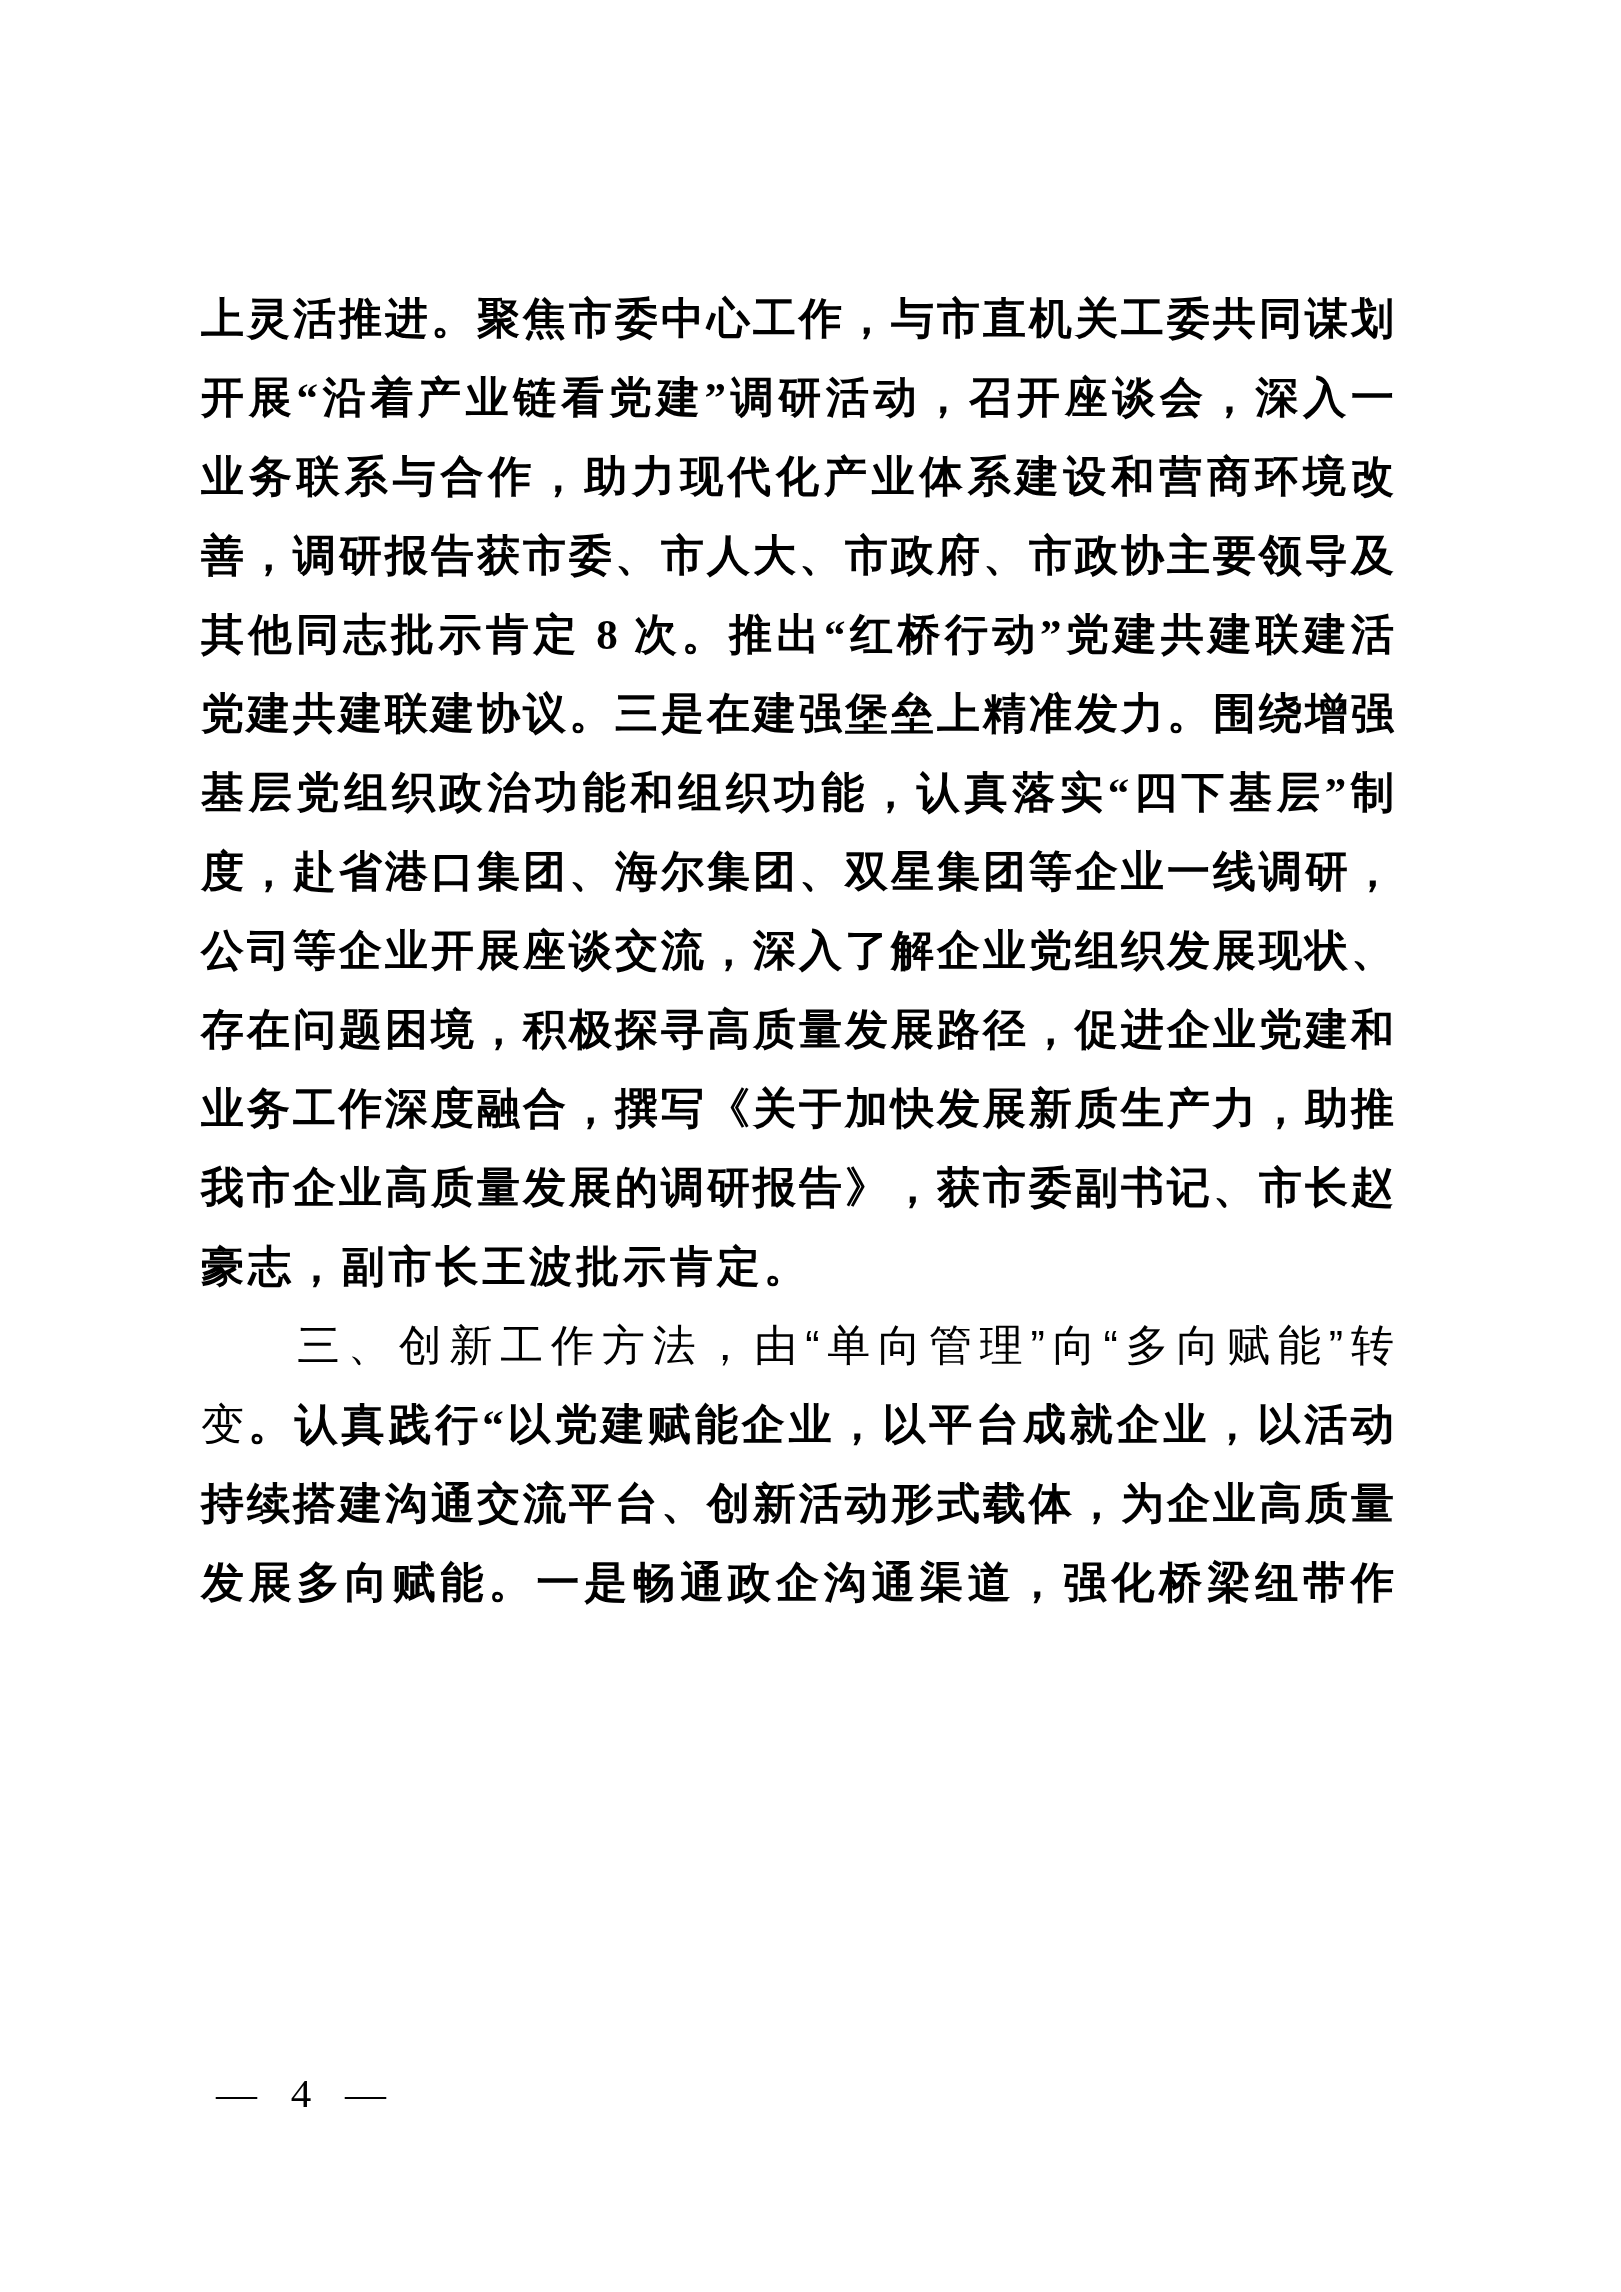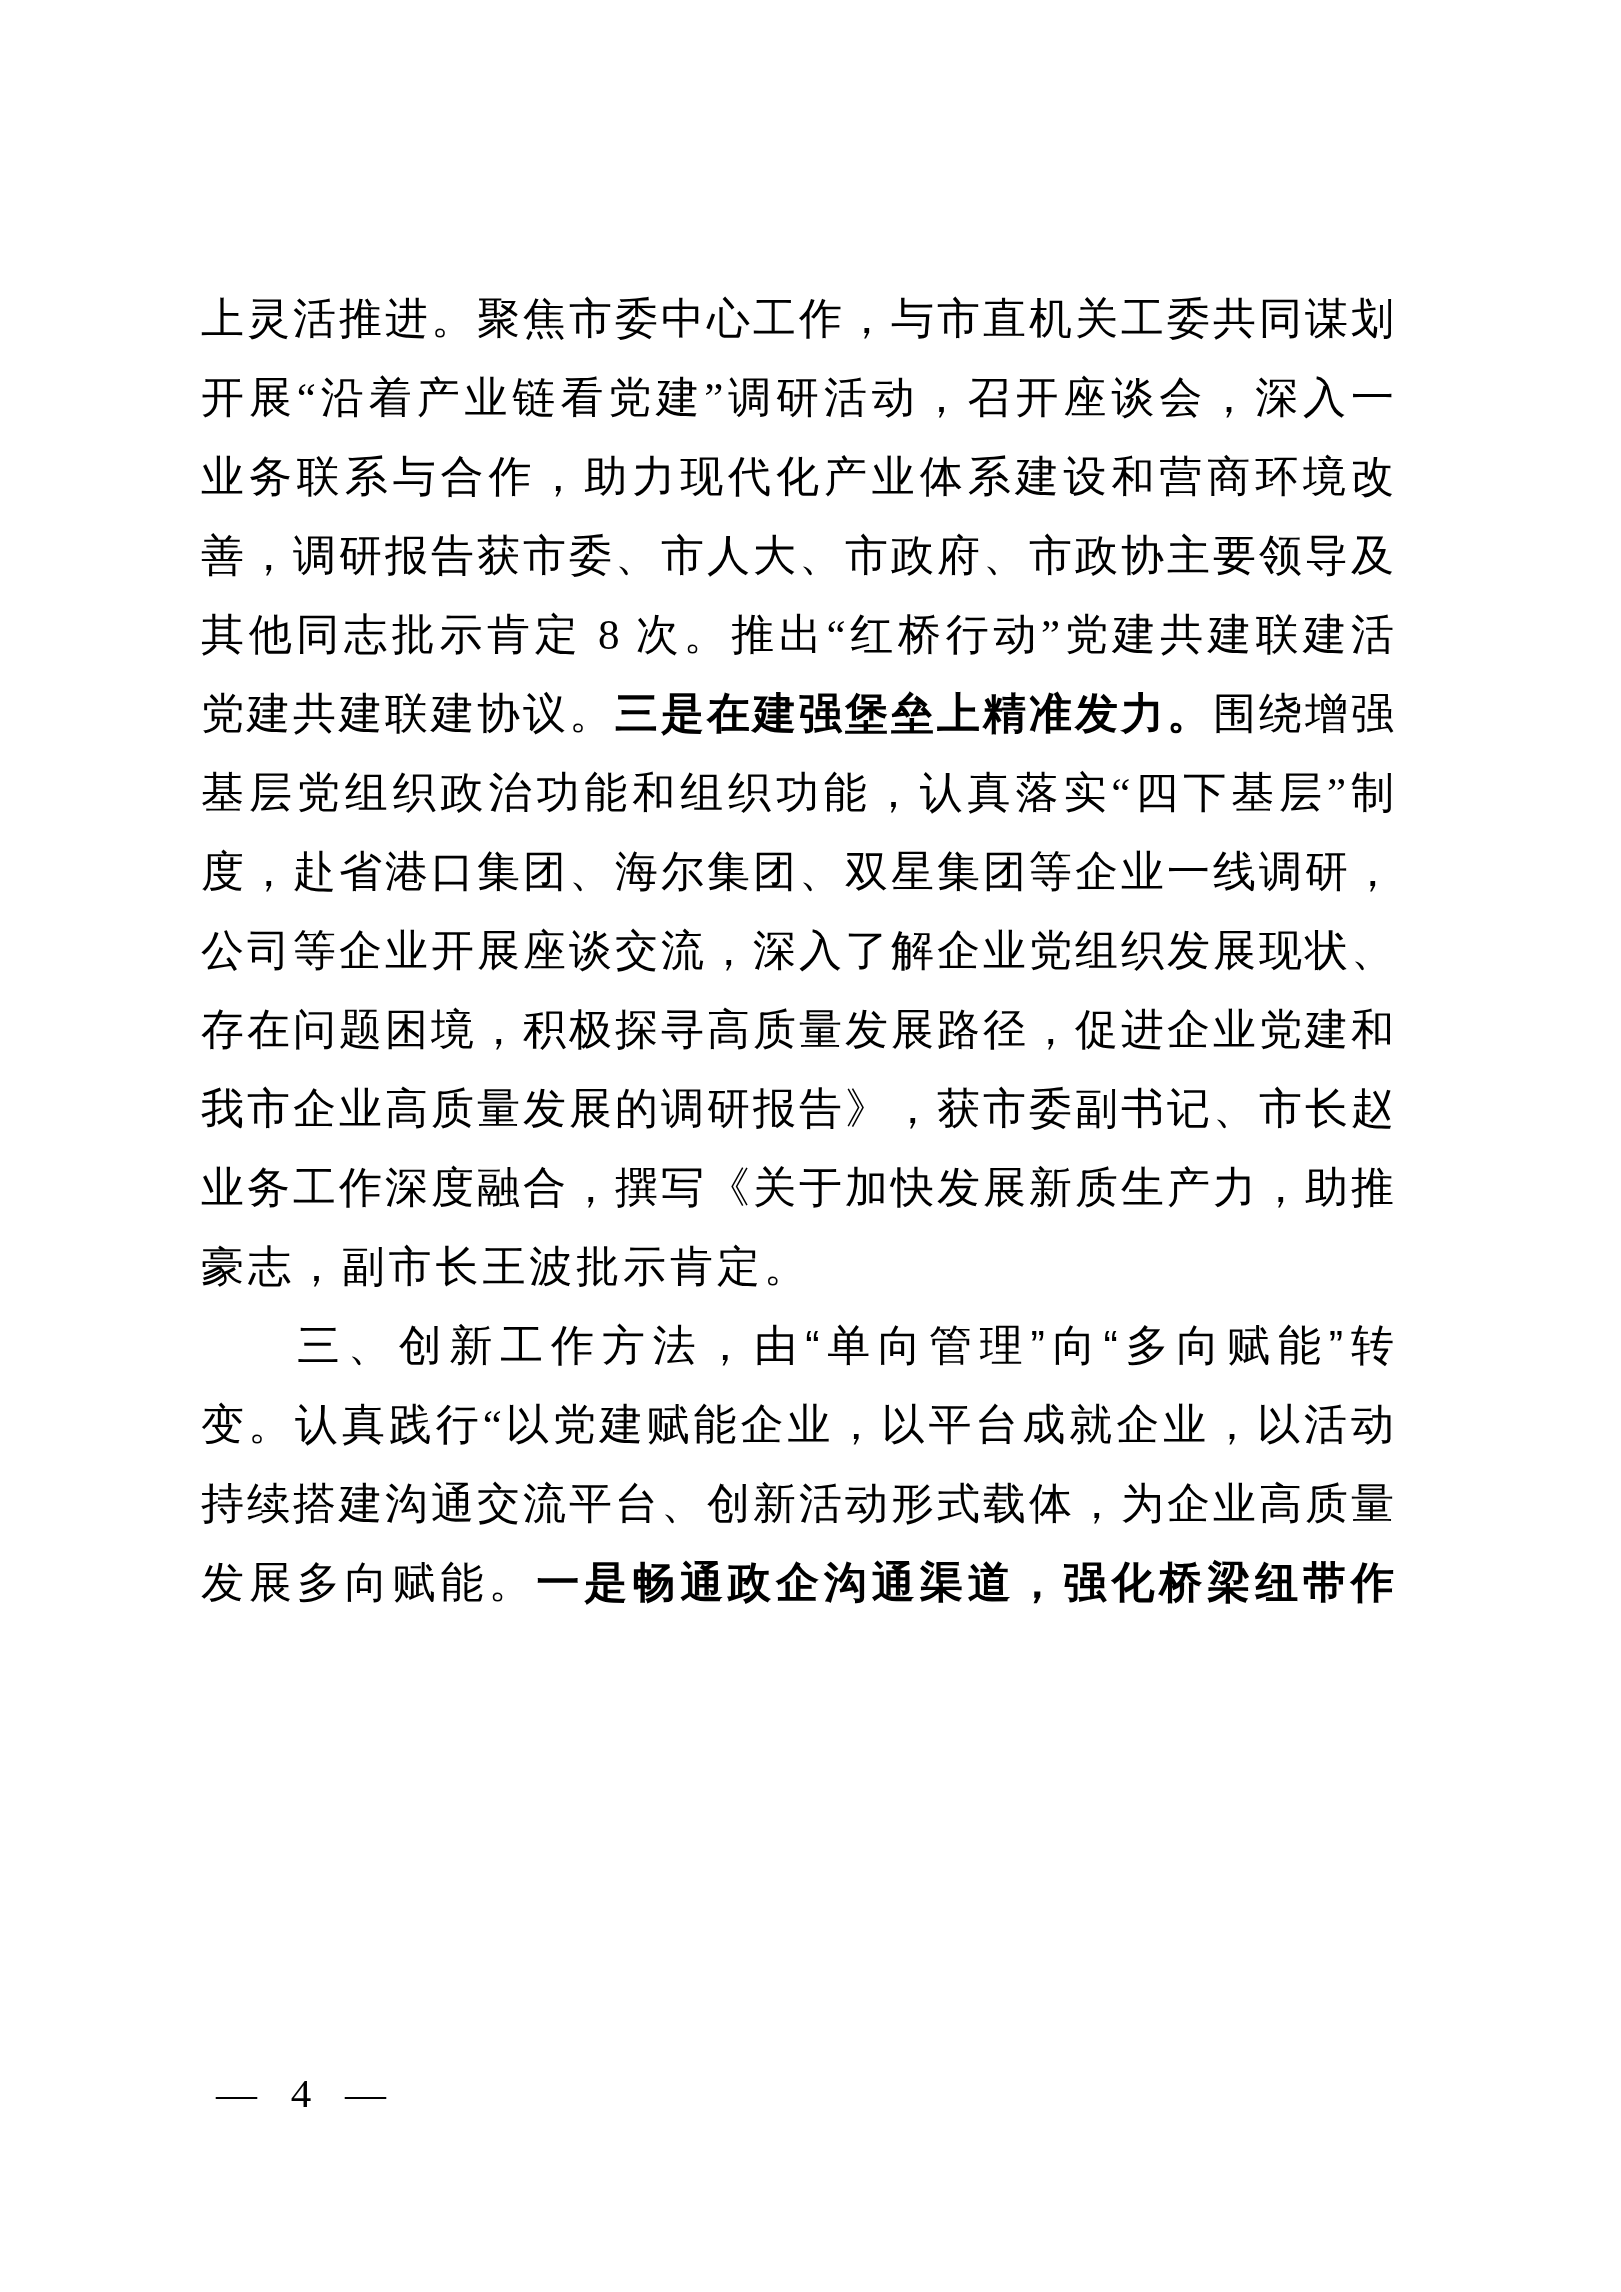--- a/index.html
+++ b/index.html
@@ -34,21 +34,21 @@
   }
   .line.para-end {
     text-align: center;
     text-align-last: left;
     letter-spacing: 3.9px;
   }
   .line.indent-2 {
     padding-left: 96px;
   }
   .seg-body {
-    font-weight: normal;
+    font-weight: bold;
   }
   .seg-bold {
     font-weight: bold;
   }
   .seg-heading {
     font-weight: normal;
     font-family: "Liberation Sans", "DejaVu Sans", sans-serif;
   }
   .footer {
     position: absolute;
@@ -71,22 +71,22 @@
     <div class="line"><span class="seg-body">上灵活推进。聚焦市委中心工作，与市直机关工委共同谋划</span></div>
     <div class="line"><span class="seg-body">开展“沿着产业链看党建”调研活动，召开座谈会，深入一</span></div>
     <div class="line"><span class="seg-body">业务联系与合作，助力现代化产业体系建设和营商环境改</span></div>
     <div class="line"><span class="seg-body">善，调研报告获市委、市人大、市政府、市政协主要领导及</span></div>
     <div class="line"><span class="seg-body">其他同志批示肯定 8 次。推出“红桥行动”党建共建联建活</span></div>
     <div class="line"><span class="seg-body">党建共建联建协议。</span><span class="seg-bold">三是在建强堡垒上精准发力。</span><span class="seg-body">围绕增强</span></div>
     <div class="line"><span class="seg-body">基层党组织政治功能和组织功能，认真落实“四下基层”制</span></div>
     <div class="line"><span class="seg-body">度，赴省港口集团、海尔集团、双星集团等企业一线调研，</span></div>
     <div class="line"><span class="seg-body">公司等企业开展座谈交流，深入了解企业党组织发展现状、</span></div>
     <div class="line"><span class="seg-body">存在问题困境，积极探寻高质量发展路径，促进企业党建和</span></div>
+    <div class="line"><span class="seg-body">业务工作深度融合，撰写《关于加快发展新质生产力，助推</span></div>
     <div class="line"><span class="seg-body">我市企业高质量发展的调研报告》，获市委副书记、市长赵</span></div>
-    <div class="line"><span class="seg-body">业务工作深度融合，撰写《关于加快发展新质生产力，助推</span></div>
     <div class="line para-end"><span class="seg-body">豪志，副市长王波批示肯定。</span></div>
     <div class="line indent-2"><span class="seg-heading">三、创新工作方法，由“单向管理”向“多向赋能”转</span></div>
     <div class="line"><span class="seg-heading">变</span><span class="seg-body">。认真践行“以党建赋能企业，以平台成就企业，以活动</span></div>
     <div class="line"><span class="seg-body">持续搭建沟通交流平台、创新活动形式载体，为企业高质量</span></div>
     <div class="line"><span class="seg-body">发展多向赋能。</span><span class="seg-bold">一是畅通政企沟通渠道，强化桥梁纽带作</span></div>
 
   </div>
 
   <div class="footer">— 4 —</div>
 </div>

